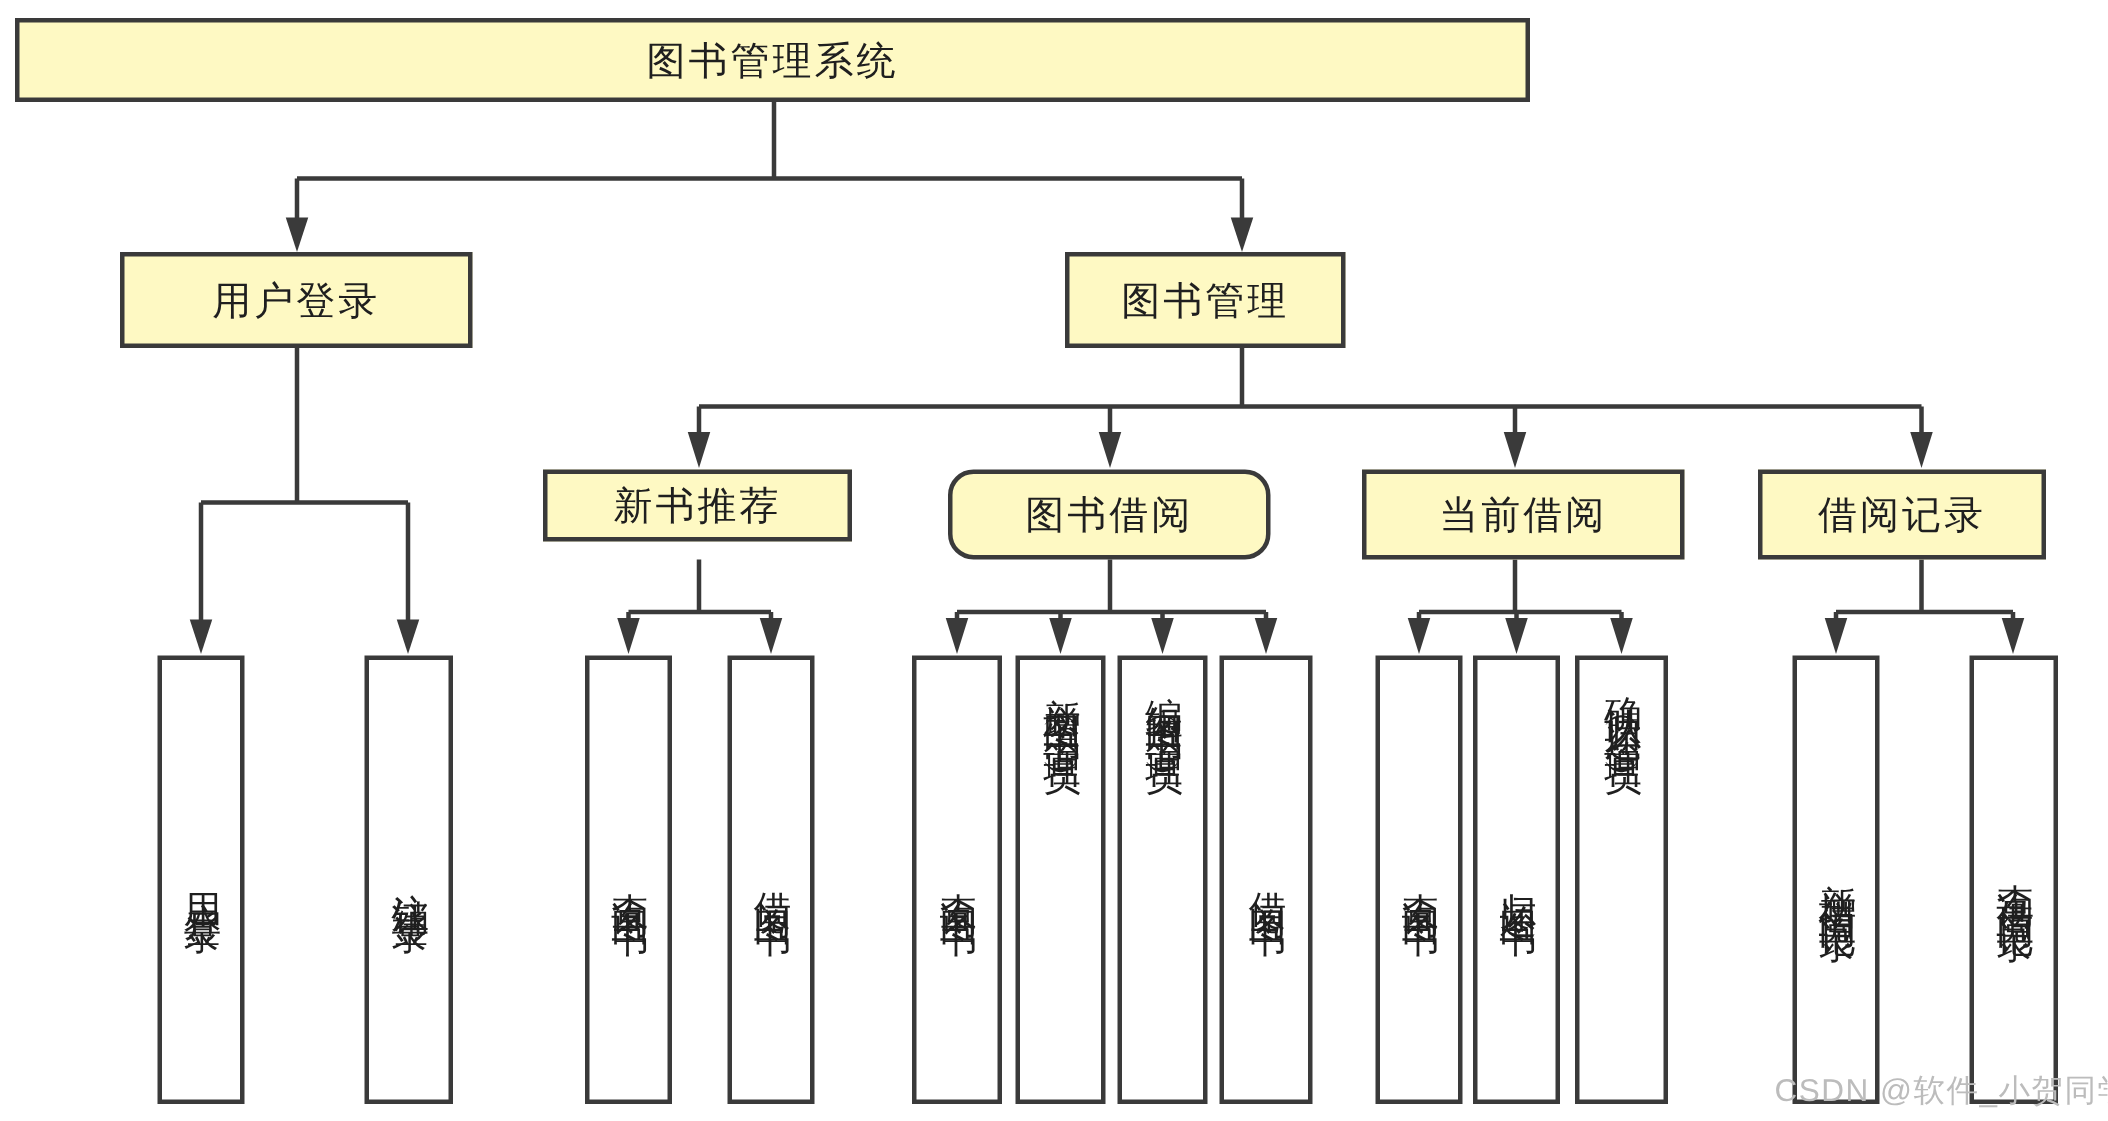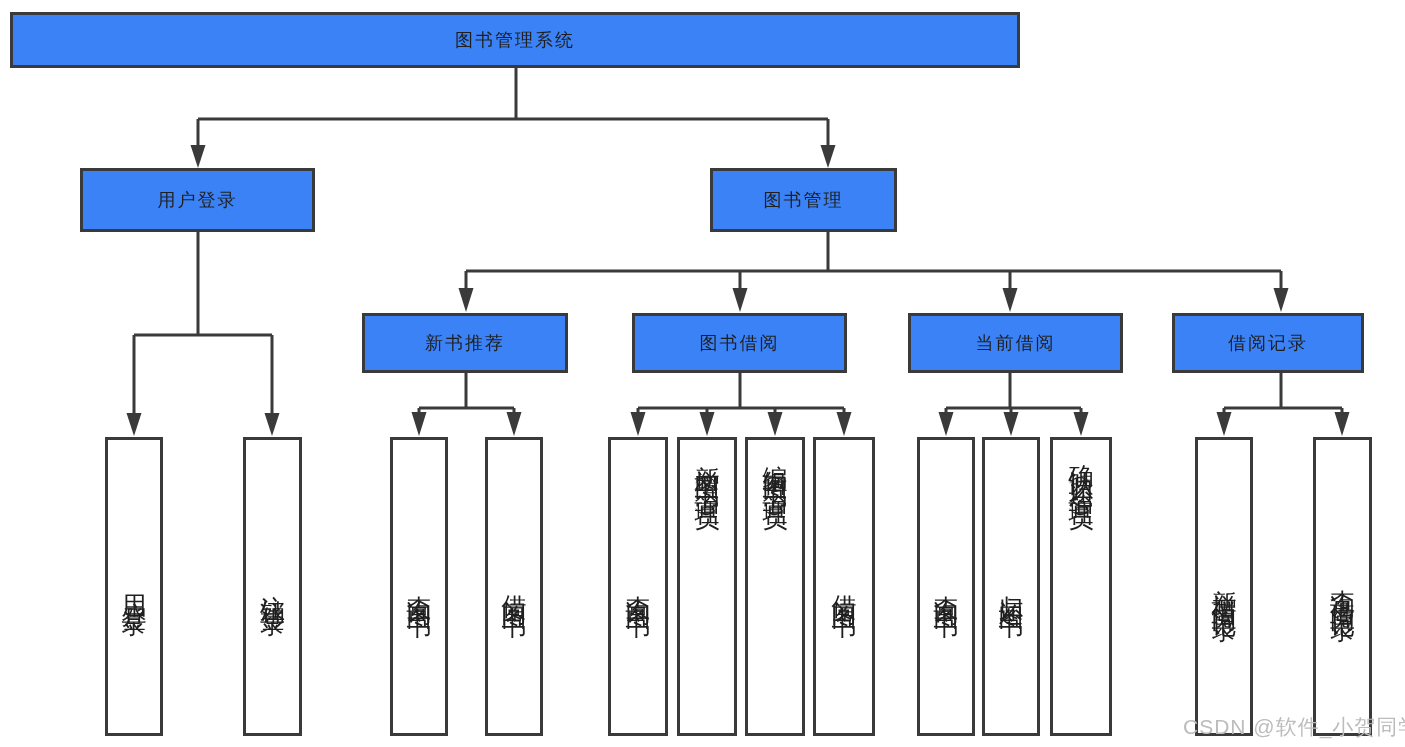--- a/index.html
+++ b/index.html
@@ -24,26 +24,26 @@
   svg.connectors {
     position: absolute;
     left: 0; top: 0;
     width: 1405px;
     height: 747px;
   }
   .box {
     position: absolute;
     box-sizing: border-box;
     border: 3px solid #3a3a3a;
-    background: #3b82f6;
+    background: #fef9c3;
     display: flex;
     align-items: center;
     justify-content: center;
     color: #1f1f1f;
-    font-size: 18px;
+    font-size: 26px;
     letter-spacing: 2px;
     white-space: nowrap;
   }
   .leaf {
     position: absolute;
     box-sizing: border-box;
     border: 3px solid #3a3a3a;
     background: #ffffff;
     display: flex;
     justify-content: center;
@@ -129,24 +129,24 @@
     <span>图书管理系统</span>
   </div>
 
   <div class="box" style="left:80px; top:168px; width:235px; height:64px;">
     <span>用户登录</span>
   </div>
   <div class="box" style="left:710px; top:168px; width:187px; height:64px;">
     <span>图书管理</span>
   </div>
 
-  <div class="box" style="left:362px; top:313px; width:206px; height:60px;">
+  <div class="box" style="left:362px; top:313px; width:206px; height:48px;">
     <span>新书推荐</span>
   </div>
-  <div class="box" style="left:632px; top:313px; width:215px; height:60px;">
+  <div class="box" style="left:632px; top:313px; width:215px; height:60px;border-radius:17px;">
     <span>图书借阅</span>
   </div>
   <div class="box" style="left:908px; top:313px; width:215px; height:60px;">
     <span>当前借阅</span>
   </div>
   <div class="box" style="left:1172px; top:313px; width:192px; height:60px;">
     <span>借阅记录</span>
   </div>
 
   <div class="leaf center" style="left:105px; top:437px; width:58px; height:299px;">

